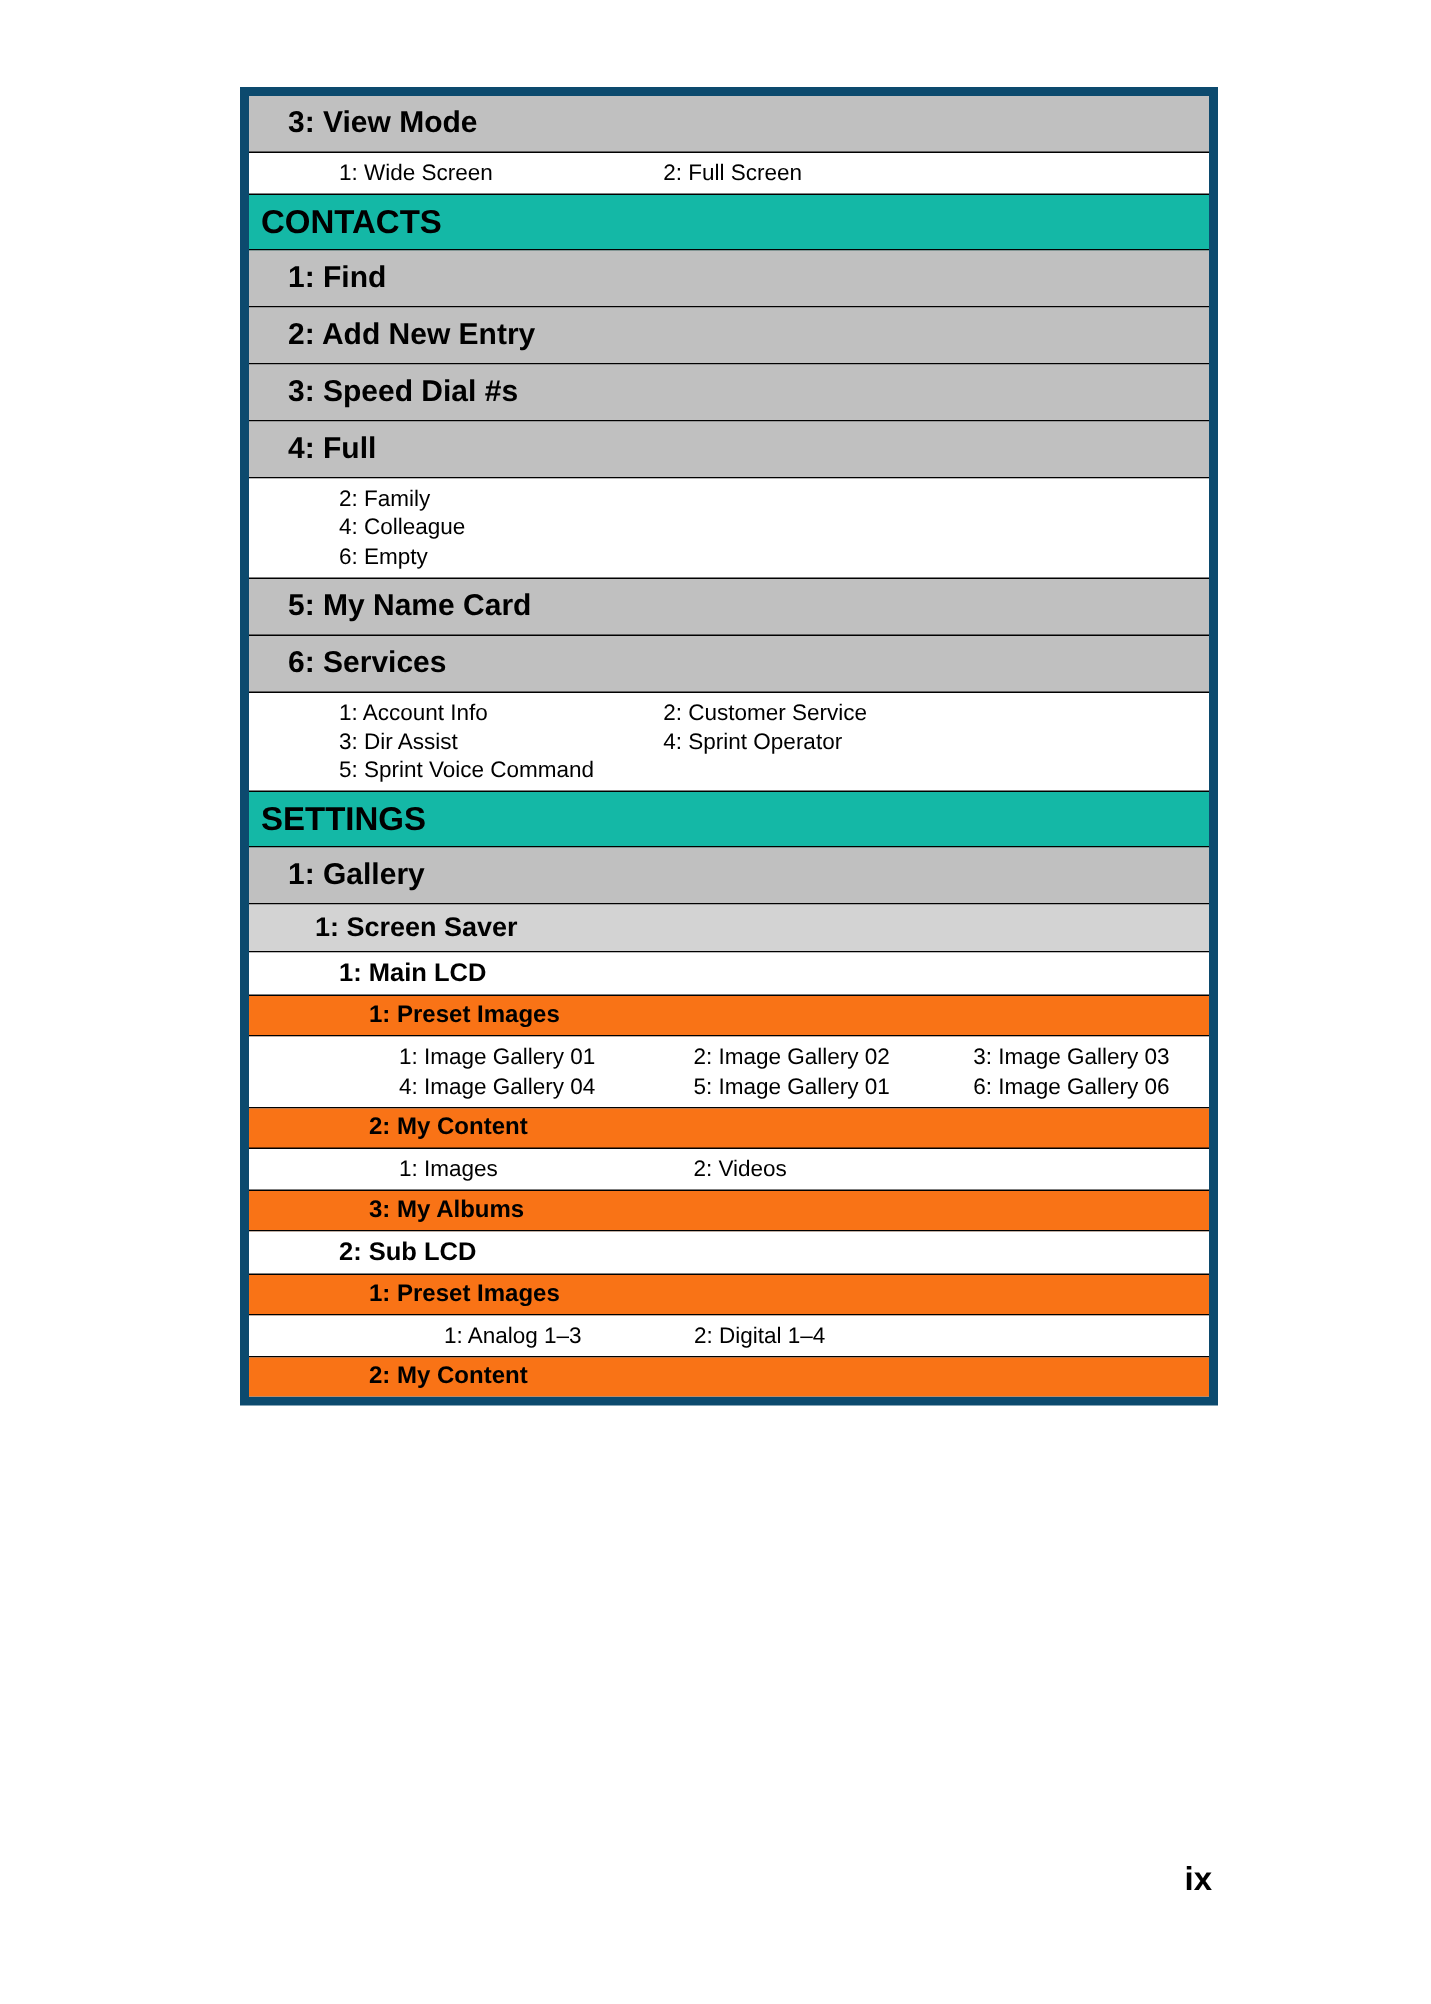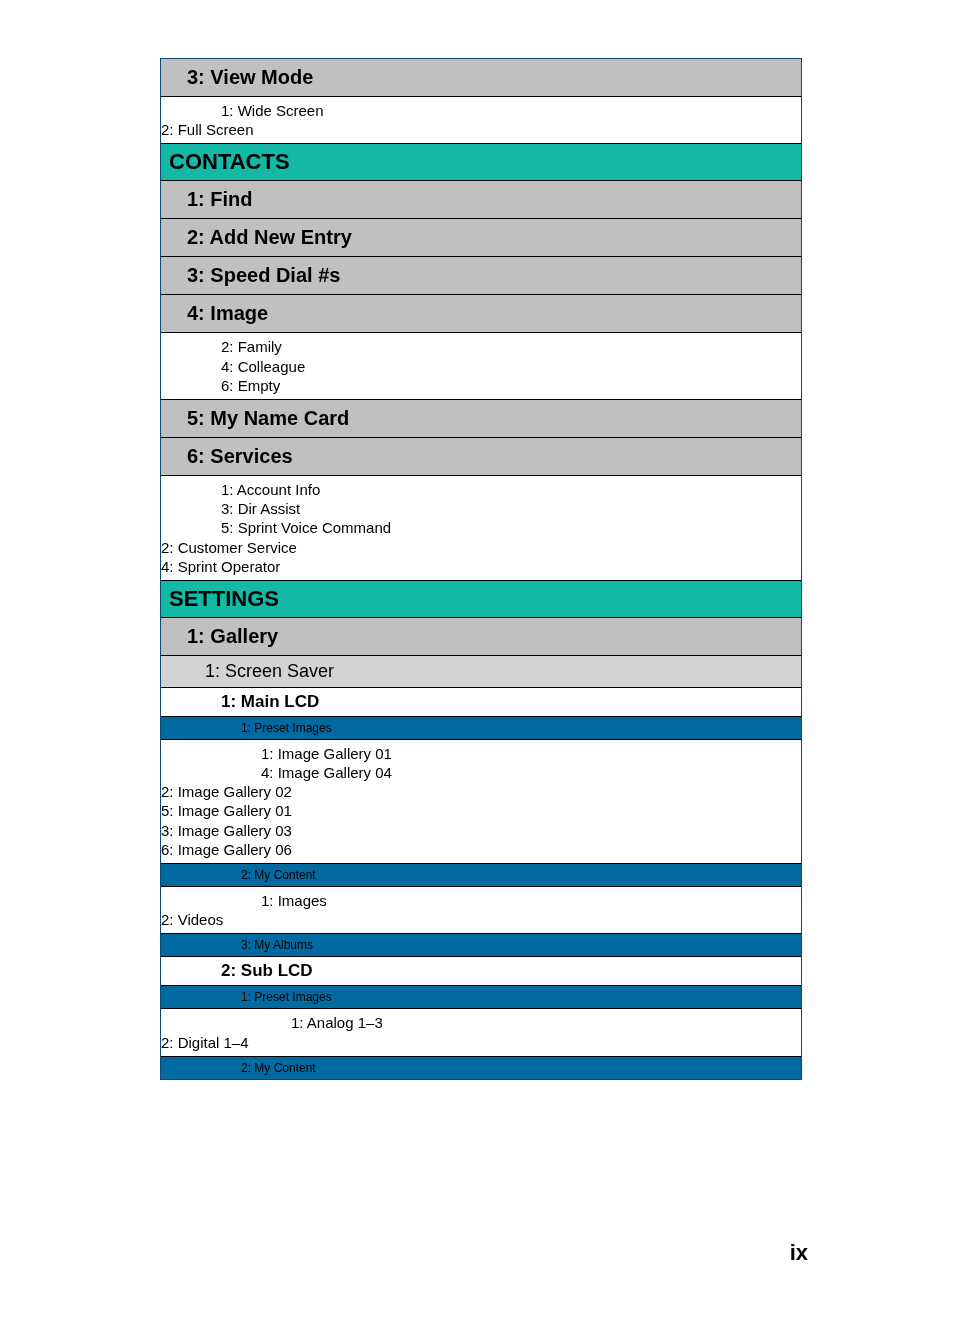--- a/index.html
+++ b/index.html
@@ -10,21 +10,21 @@
     color: #000;
   }
   .page {
     width: 954px;
     height: 1336px;
     position: relative;
     box-sizing: border-box;
     padding: 58px 150px 0 160px;
   }
   .menu-box {
-    border: 1px solid #0c4a6e;
+    border: 6px solid #0c4a6e;
     width: 640px;
   }
   .row {
     border-bottom: 1px solid #000;
     box-sizing: border-box;
   }
   .row:last-child {
     border-bottom: none;
   }
   .hdr {
@@ -41,50 +41,49 @@
   .h1-yellow {
     background: #14b8a6;
     font-weight: 700;
     font-size: 22px;
     padding-left: 8px;
     padding-top: 5px;
     padding-bottom: 5px;
   }
   .h3 {
     background: #d3d3d3;
-    font-weight: 400;
+    font-weight: 700;
     font-size: 18px;
     padding-left: 44px;
     padding-top: 5px;
     padding-bottom: 5px;
   }
   .h4 {
     background: #fff;
     font-weight: 700;
     font-size: 17px;
     padding-left: 60px;
     padding-top: 4px;
     padding-bottom: 4px;
   }
   .h5 {
-    background: #0369a1;
-    font-weight: 400;
-    font-size: 12px;
+    background: #f97316;
+    font-weight: 700;
+    font-size: 16px;
     padding-left: 80px;
     padding-top: 4px;
     padding-bottom: 4px;
   }
   .items {
     background: #fff;
     font-size: 15px;
     padding: 4px 10px 4px 0;
   }
   .cols3 {
     display: flex;
-    flex-direction: column;
   }
   .cols3 .col {
     box-sizing: border-box;
   }
   .cols3.ind1 .col:nth-child(1){ padding-left: 60px; width: 280px; }
   .cols3.ind1 .col:nth-child(2){ width: 200px; }
   .cols3.ind1 .col:nth-child(3){ width: 160px; }
 
   .cols3.ind2 .col:nth-child(1){ padding-left: 100px; width: 300px; }
   .cols3.ind2 .col:nth-child(2){ width: 190px; }
@@ -127,21 +126,21 @@
     </div>
 
     <div class="row hdr h1-yellow">CONTACTS</div>
 
     <div class="row hdr h2">1: Find</div>
 
     <div class="row hdr h2">2: Add New Entry</div>
 
     <div class="row hdr h2">3: Speed Dial #s</div>
 
-    <div class="row hdr h2">4: Image</div>
+    <div class="row hdr h2">4: Full</div>
 
     <div class="row items cols3 ind1">
       <div class="col">
         <div>2: Family</div>
         <div>4: Colleague</div>
         <div>6: Empty</div>
         <div></div>
       </div>
       <div class="col">
         <div></div>

